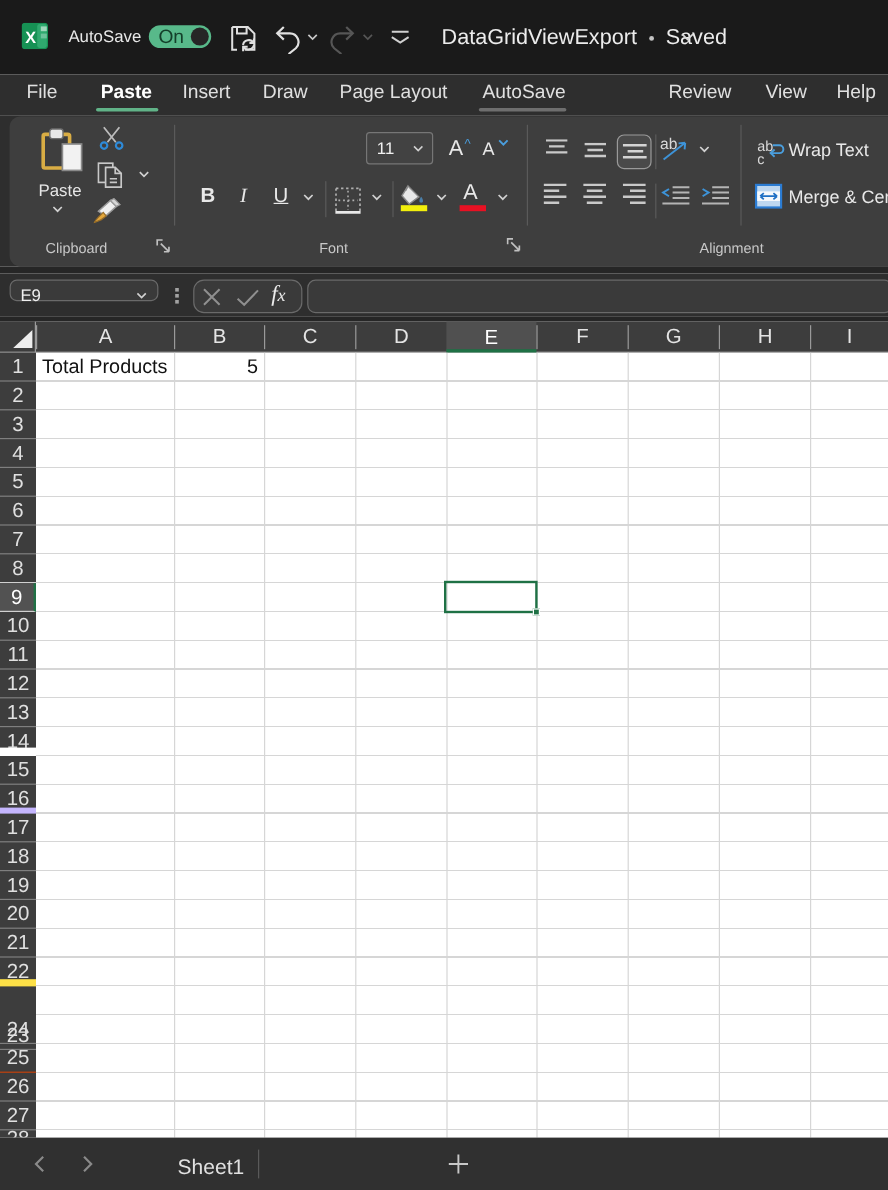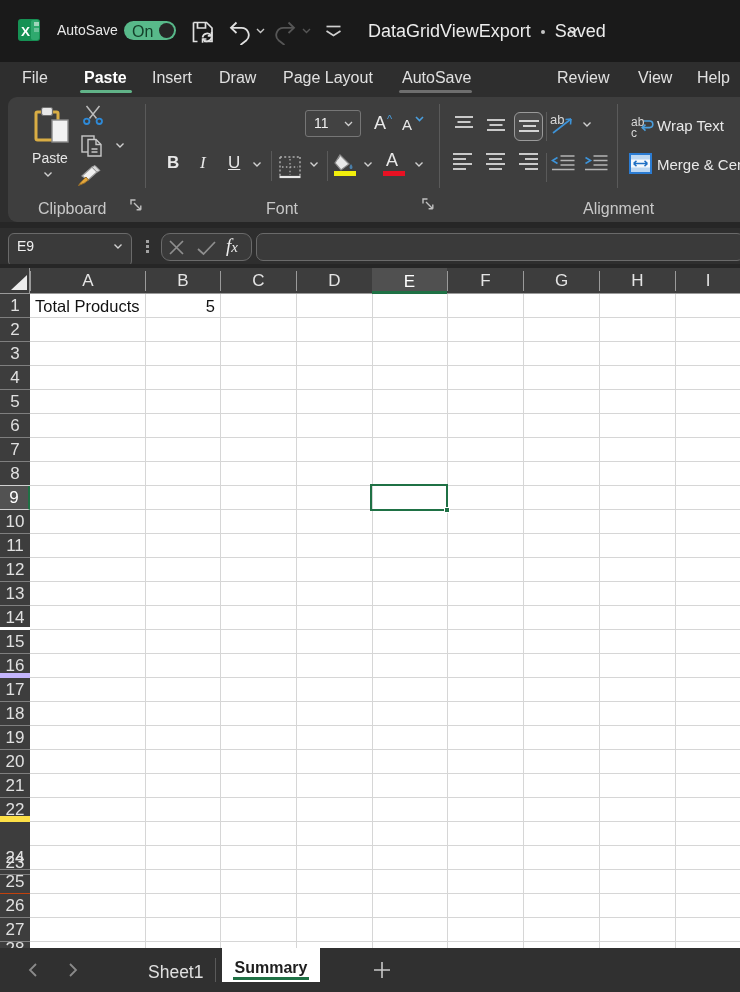--- a/index.html
+++ b/index.html
@@ -9,21 +9,21 @@
   .abs { position:absolute; white-space:nowrap; }
 
   
   #titlebar { left:0; top:0; width:740px; height:62px; background:#1a1a1a; }
   
   #menubar { left:0; top:62px; width:740px; height:34px; background:#2e2e2e; }
   .menu-item { position:absolute; top:7px; font-size:16px; color:#e0e0e0; }
   
   #ribbon { left:0; top:96px; width:740px; height:126px; background:#2e2e2e; }
   #ribbon-sep { left:0; top:222px; width:740px; height:6px; background:#262626; }
-  .group-label { position:absolute; font-size:16px; color:#c8c8c8; }
+  .group-label { position:absolute; font-size:12px; color:#c8c8c8; }
   .vsep { position:absolute; width:1px; background:#5a5a5a; }
   .chev { position:absolute; }
   
   #formulabar { left:0; top:228px; width:740px; height:36px; background:#2e2e2e; }
   #fb-sep { left:0; top:264px; width:740px; height:4px; background:#262626; }
   
   #colheaders { left:0; top:268px; width:740px; height:26px; background:#3d3d3d; border-bottom:1px solid #9a9a9a; }
   .colhead { border-left:1px solid #9a9a9a; }
   .colhead { position:absolute; top:3px; font-size:17px; color:#e4e4e4; }
   #rowheaders { left:0; top:294px; width:30px; height:654px; background:#3d3d3d; }
@@ -249,21 +249,21 @@
     <svg class="abs" style="left:629px;top:57px" width="23" height="21" viewBox="0 0 23 21">
       <rect x="1" y="1" width="21" height="19" fill="#bdd7f1" stroke="#2b7cd3" stroke-width="2"></rect>
       <rect x="2" y="6.5" width="19" height="8" fill="#f5f8fc"></rect>
       <path d="M4.5 10.5 h14 M4.5 10.5 l3 -2.6 M4.5 10.5 l3 2.6 M18.5 10.5 l-3 -2.6 M18.5 10.5 l-3 2.6" stroke="#1f6fc4" stroke-width="1.5" fill="none"></path>
     </svg>
     <div class="abs" style="left:657px;top:60px;font-size:15px;color:#e8e8e8;">Merge &amp; Cen</div>
     <div class="group-label" style="left:583px;top:104px;">Alignment</div>
   </div>
   <div class="abs" id="ribbon-sep"></div>
   <div class="abs" id="formulabar">
-    <div class="abs" style="left:8px;top:5px;width:124px;height:34px;background:#3a3a3a;border:1px solid #6a6a6a;border-radius:6px;">
+    <div class="abs" style="left:8px;top:5px;width:124px;height:18px;background:#3a3a3a;border:1px solid #6a6a6a;border-radius:6px;">
       <span style="position:absolute;left:8px;top:4px;font-size:14px;color:#f0f0f0;">E9</span>
       <svg style="position:absolute;right:7px;top:8px" width="12" height="9" viewBox="0 0 12 9">
           <path d="M2.5 2.5 l3.5 3.5 L9.5 2.5" fill="none" stroke="#d0d0d0" stroke-width="1.4"></path>
         </svg>
     </div>
     <div class="abs" style="left:146px;top:12px;width:3px;height:3px;background:#a2a2a2;"></div>
     <div class="abs" style="left:146px;top:17px;width:3px;height:3px;background:#a2a2a2;"></div>
     <div class="abs" style="left:146px;top:22px;width:3px;height:3px;background:#a2a2a2;"></div>
     <div class="abs" style="left:161px;top:5px;width:91px;height:28px;background:#3a3a3a;border:1px solid #6a6a6a;border-radius:9px;"></div>
     <svg class="abs" style="left:168px;top:11px" width="17" height="17" viewBox="0 0 17 17">
@@ -300,21 +300,21 @@
     <div class="rowhead" style="top:72px;border-bottom:1px solid #7f7f7f;">4</div>
     <div class="rowhead" style="top:96px;border-bottom:1px solid #7f7f7f;">5</div>
     <div class="rowhead" style="top:120px;border-bottom:1px solid #7f7f7f;">6</div>
     <div class="rowhead" style="top:144px;border-bottom:1px solid #7f7f7f;">7</div>
     <div class="rowhead" style="top:168px;border-bottom:1px solid #d0d0d0;">8</div>
     <div class="rowhead" style="top:192px;background:#525252;color:#fff;border-right:2px solid #1f7145;border-bottom:1px solid #d0d0d0;">9</div>
     <div class="rowhead" style="top:216px;border-bottom:1px solid #7f7f7f;">10</div>
     <div class="rowhead" style="top:240px;border-bottom:1px solid #7f7f7f;">11</div>
     <div class="rowhead" style="top:264px;border-bottom:1px solid #7f7f7f;">12</div>
     <div class="rowhead" style="top:288px;border-bottom:1px solid #7f7f7f;">13</div>
-    <div class="rowhead" style="top:312px;border-bottom:3px solid #ffffff;">14</div>
+    <div class="rowhead" style="top:312px;border-bottom:7px solid #ffffff;">14</div>
     <div class="rowhead" style="top:336px;border-bottom:1px solid #7f7f7f;">15</div>
     <div class="rowhead" style="top:360px;border-bottom:5px solid #c4b5fd;">16</div>
     <div class="rowhead" style="top:384px;border-bottom:1px solid #7f7f7f;">17</div>
     <div class="rowhead" style="top:408px;border-bottom:1px solid #7f7f7f;">18</div>
     <div class="rowhead" style="top:432px;border-bottom:1px solid #7f7f7f;">19</div>
     <div class="rowhead" style="top:456px;border-bottom:1px solid #7f7f7f;">20</div>
     <div class="rowhead" style="top:480px;border-bottom:1px solid #7f7f7f;">21</div>
     <div class="rowhead" style="top:504px;border-bottom:6px solid #fde047;">22</div>
     <div class="rowhead" style="top:528px;border-bottom:1px solid #7f7f7f;margin-top:29px;">23</div>
     <div class="rowhead" style="top:552px;border-bottom:1px solid #7f7f7f;">24</div>
@@ -341,21 +341,17 @@
   <div class="abs" style="left:444px;top:507px;width:6px;height:6px;background:#1f7145;border:1px solid #ffffff;"></div>
   <div class="abs" id="tabbar">
     <svg class="abs" style="left:26px;top:14px" width="14" height="16" viewBox="0 0 14 16">
         <path d="M10 2 L4 8 l6 6" fill="none" stroke="#8a8a8a" stroke-width="1.8"></path>
       </svg>
     <svg class="abs" style="left:66px;top:14px" width="14" height="16" viewBox="0 0 14 16">
         <path d="M4 2 l6 6 -6 6" fill="none" stroke="#8a8a8a" stroke-width="1.8"></path>
       </svg>
     <div class="abs" style="left:148px;top:14px;font-size:17.5px;color:#e0e0e0;">Sheet1</div>
     <div class="abs" style="left:215px;top:10px;width:1px;height:24px;background:#5a5a5a;"></div>
-    <div class="abs" style="left:222px;top:0;width:98px;height:34px;background:#ffffff;">
-      <div style="position:absolute;left:0;top:11px;width:98px;text-align:center;font-size:16px;font-weight:bold;color:#1e1e1e;">Summary</div>
-      <div style="position:absolute;left:11px;bottom:2px;width:76px;height:3px;background:#1f7145;"></div>
-    </div>
     <svg class="abs" style="left:373px;top:13px" width="18" height="18" viewBox="0 0 18 18">
         <path d="M9 1 v16 M1 9 h16" stroke="#c8c8c8" stroke-width="1.6"></path>
       </svg>
   </div>
 </div>
 
 </body></html>

